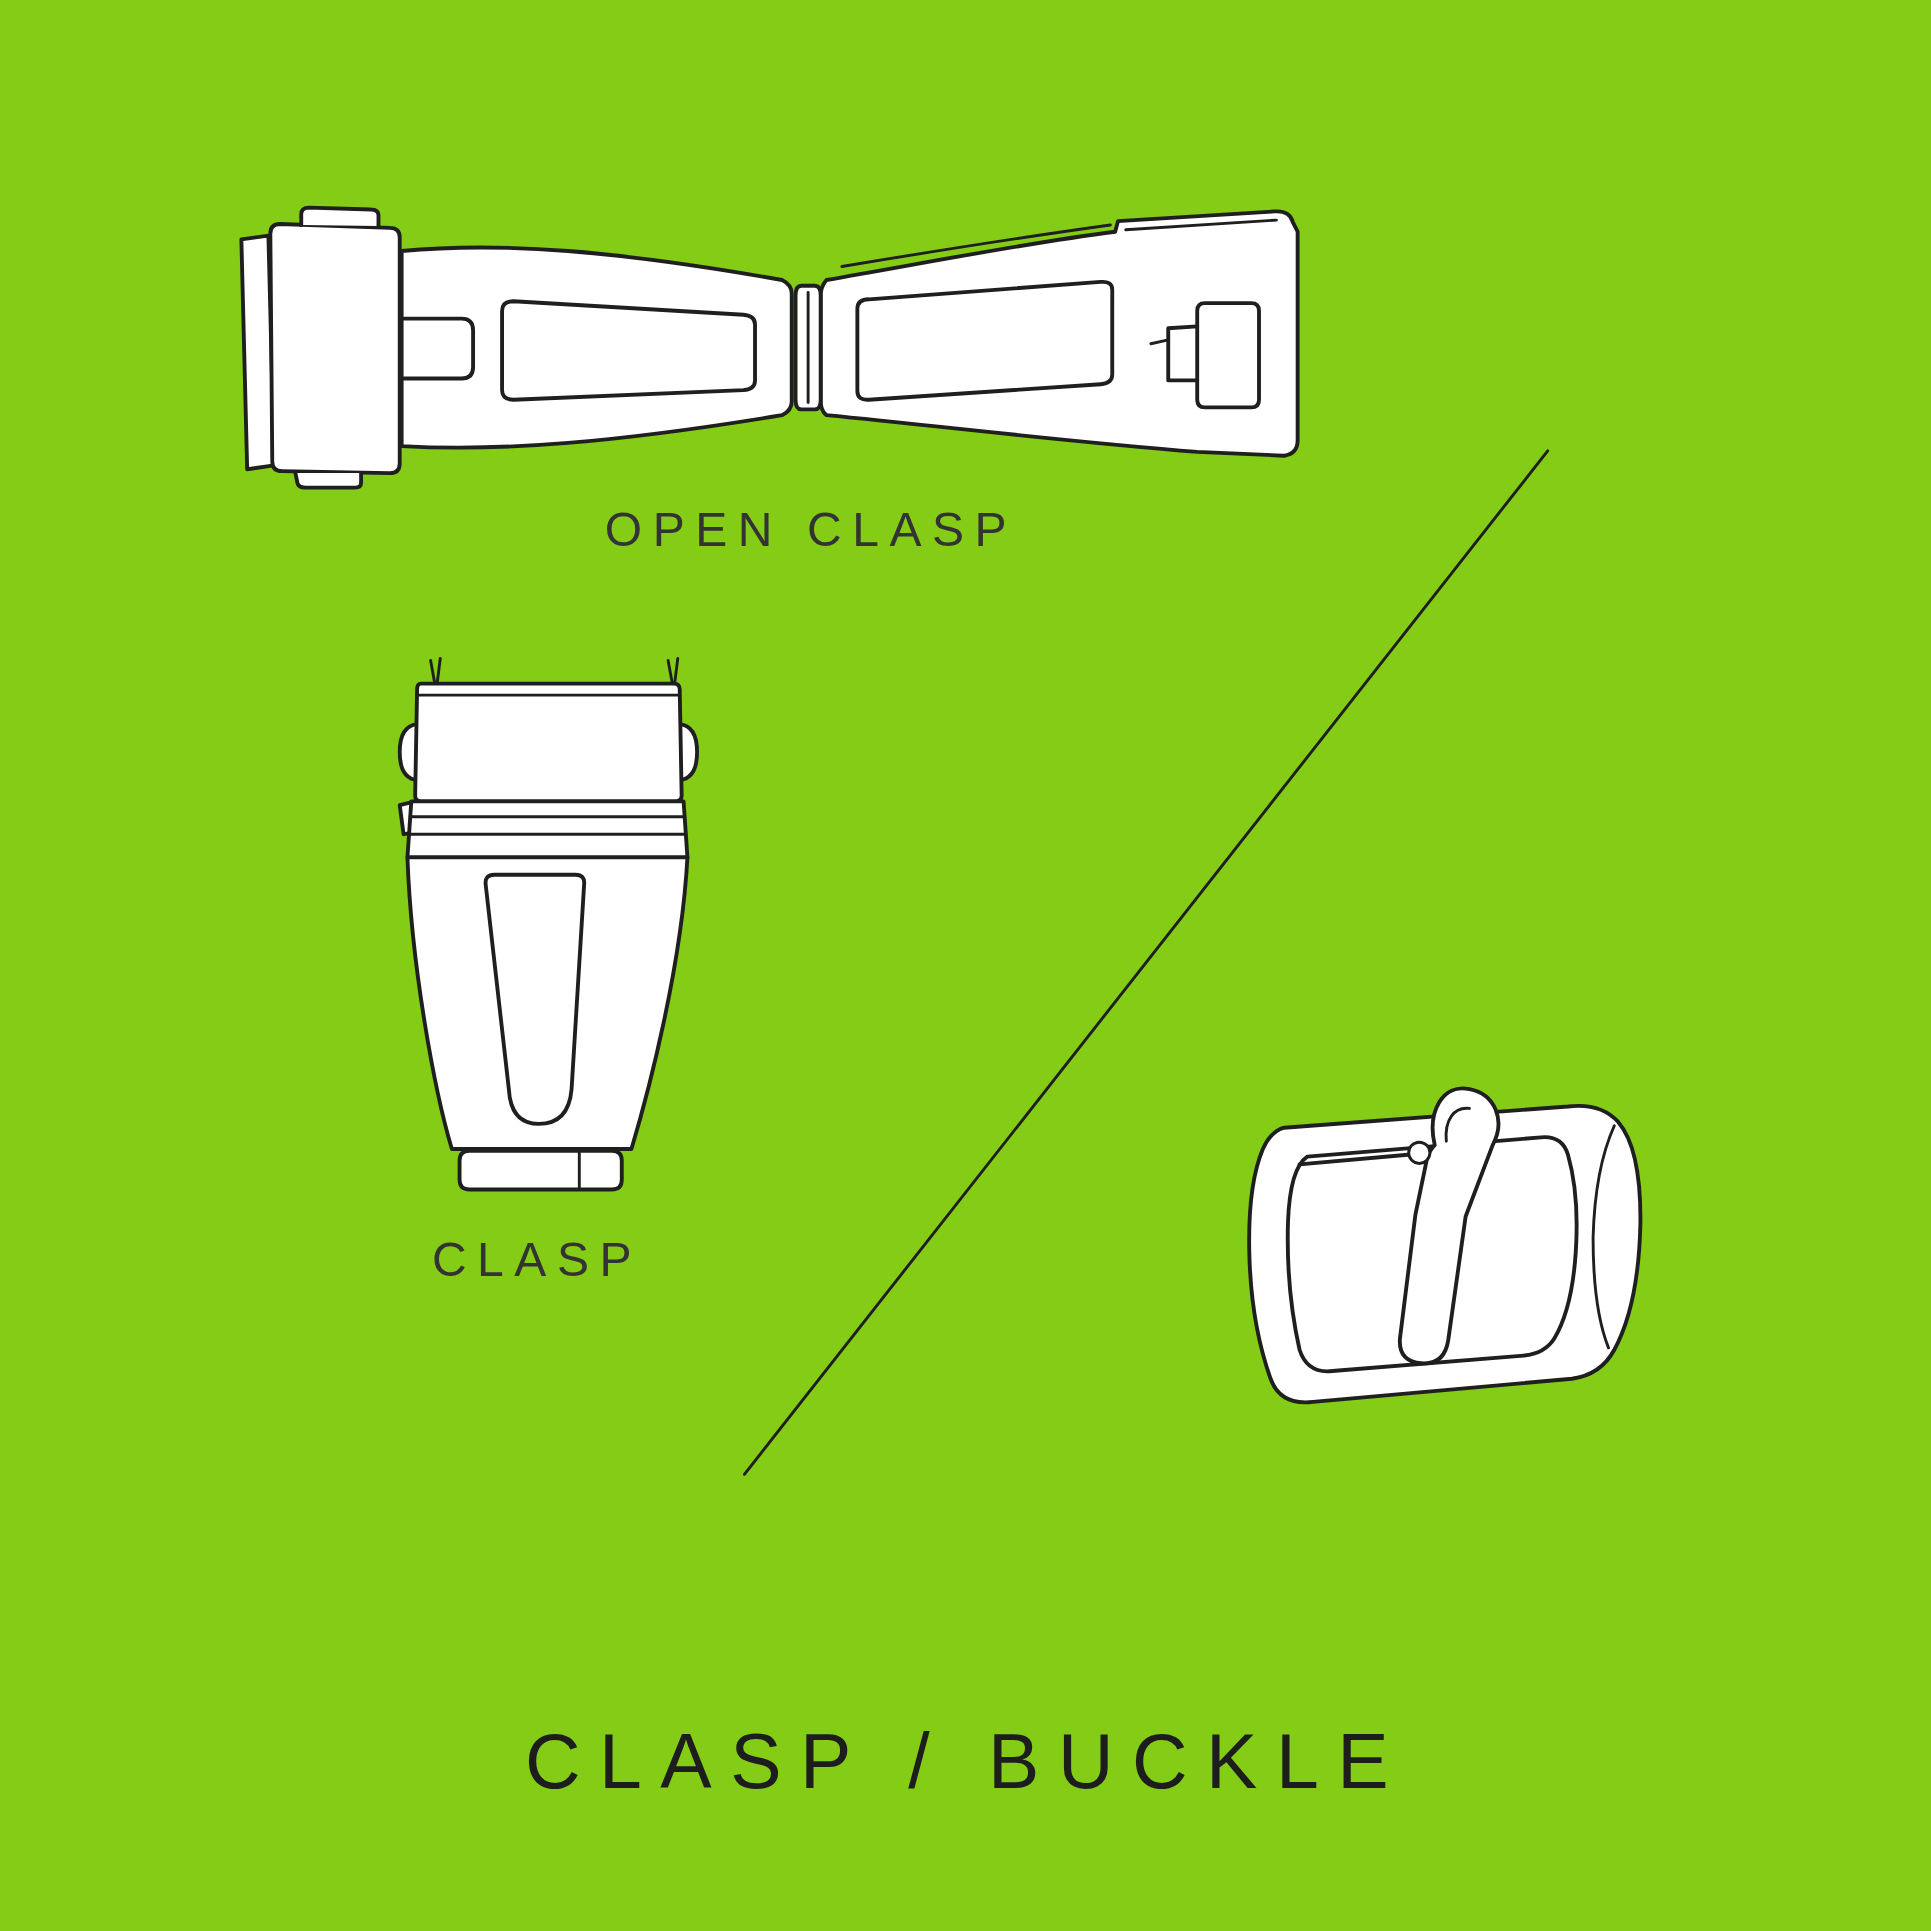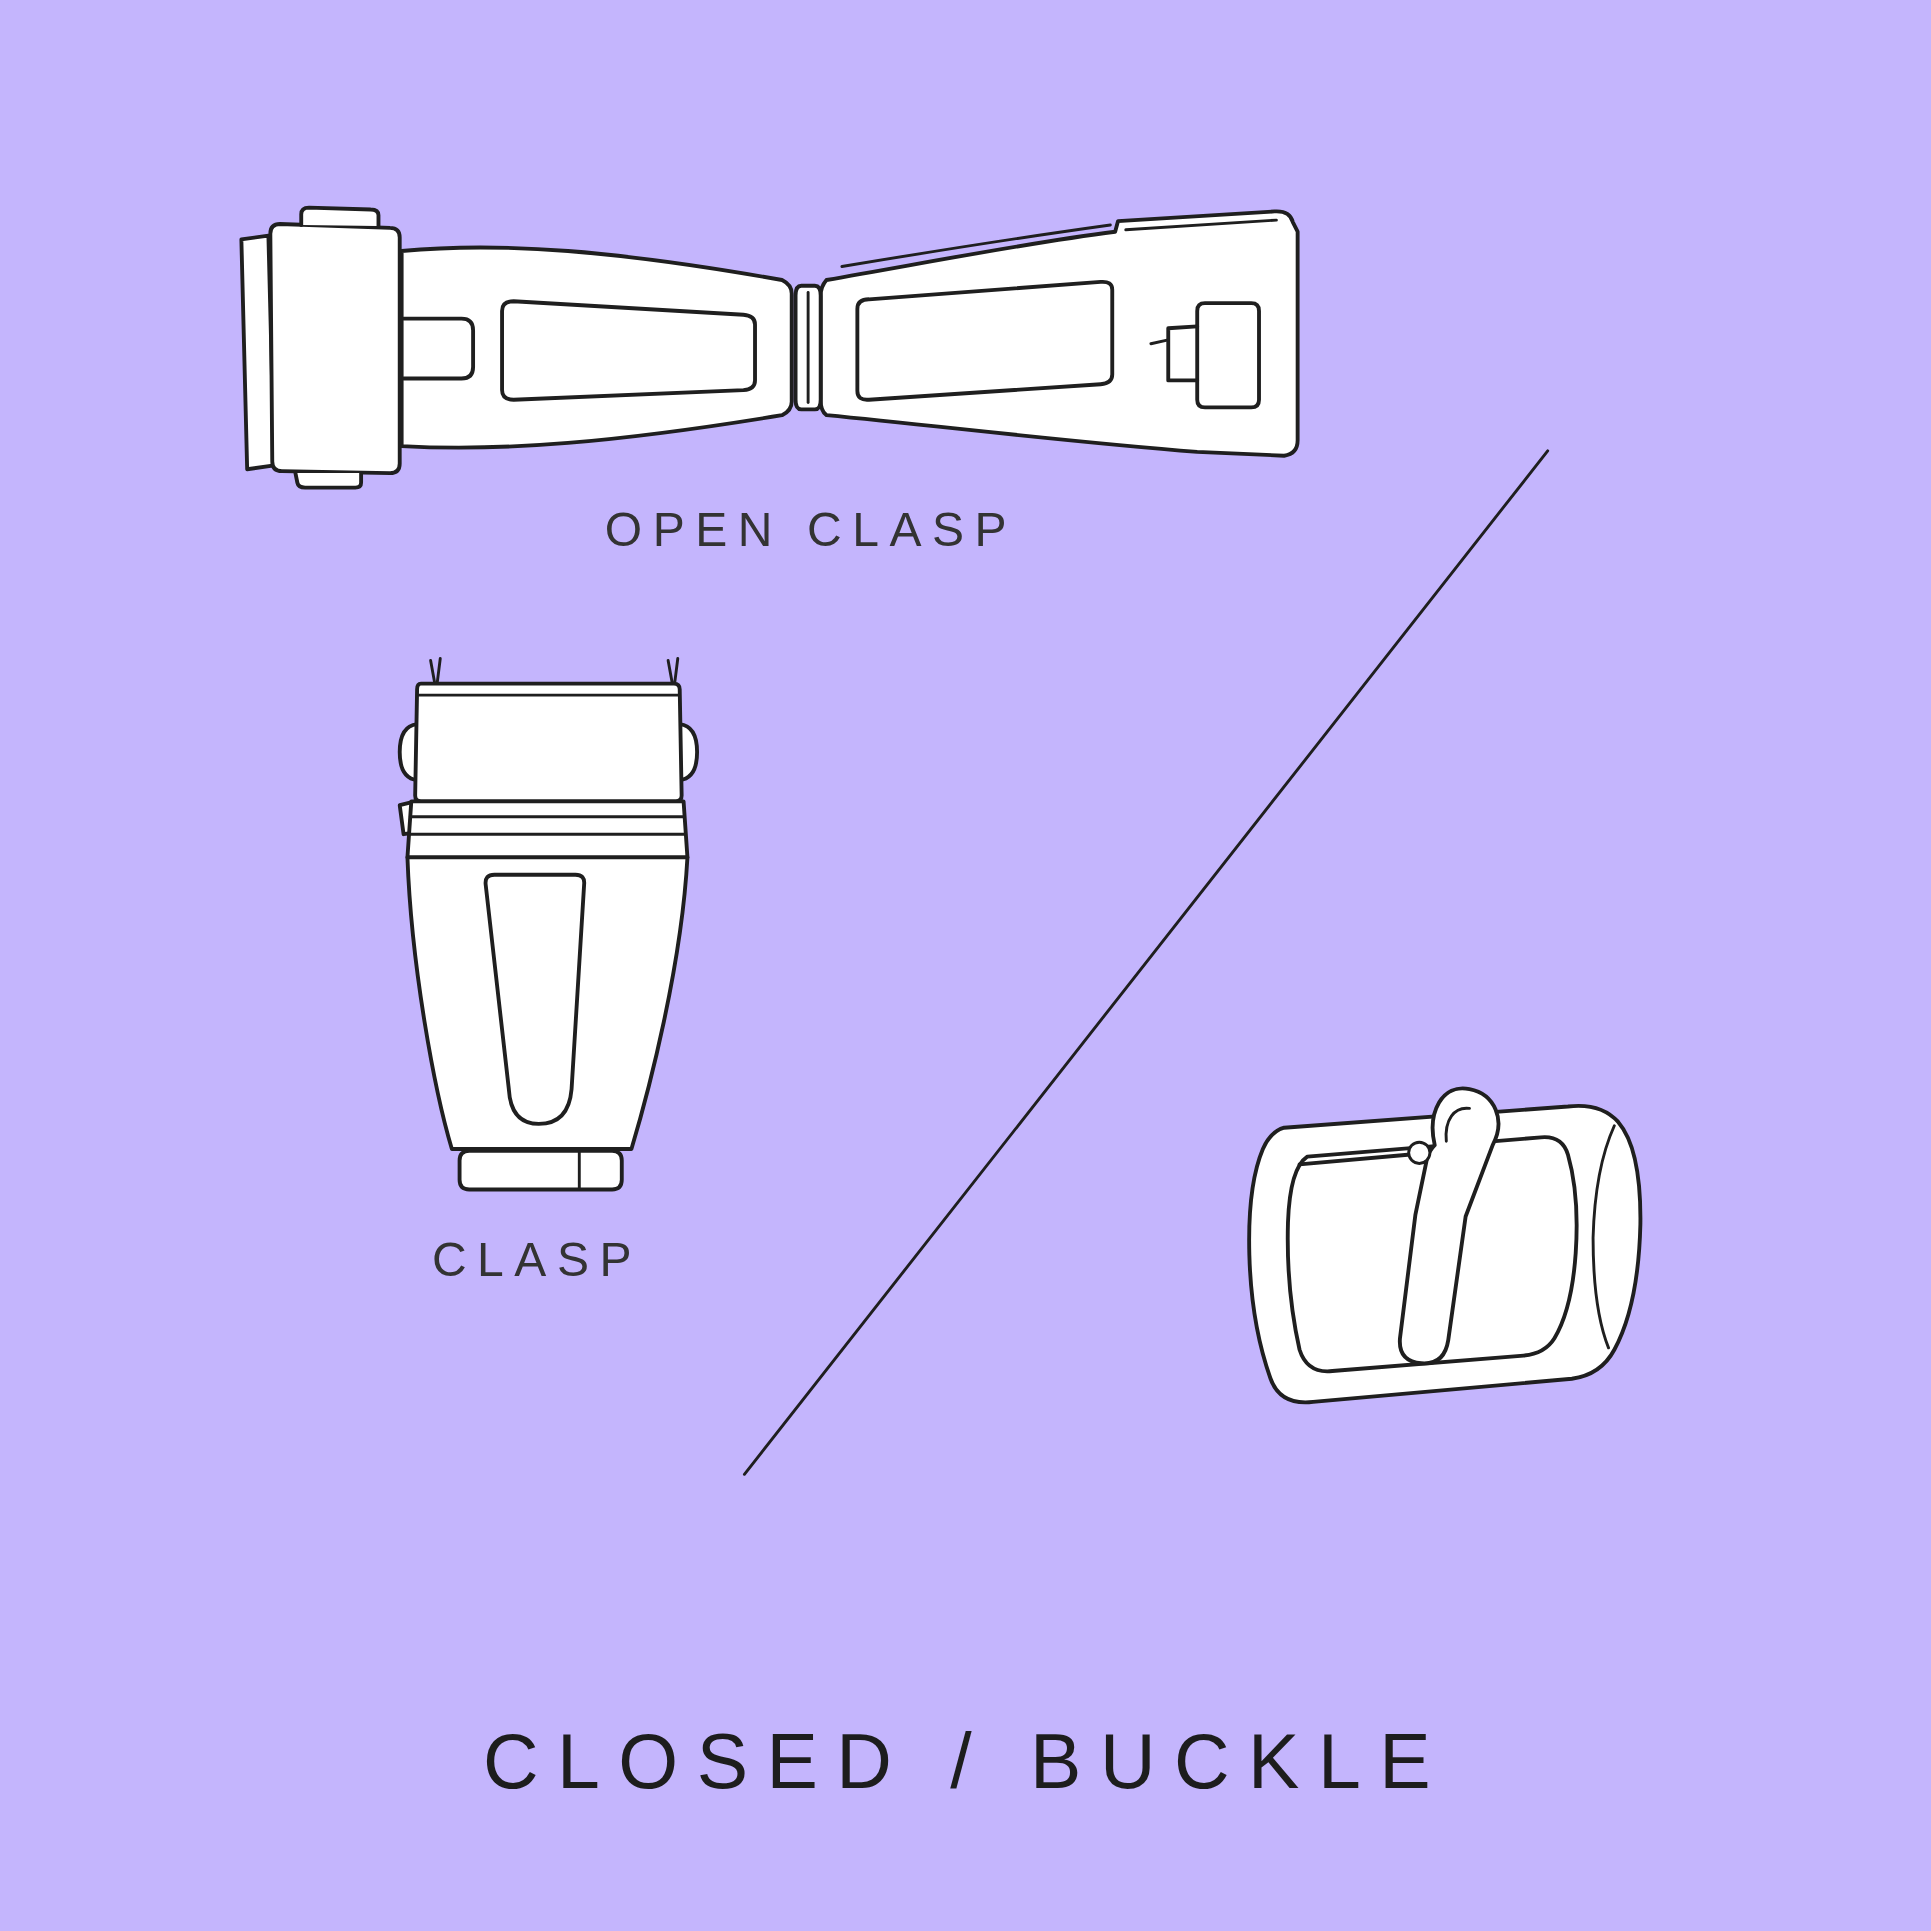--- a/index.html
+++ b/index.html
@@ -4,21 +4,21 @@
 <style>
   html, body {
     margin: 0;
     padding: 0;
     background: #ffffff;
   }
   .canvas {
     position: relative;
     width: 1931px;
     height: 1931px;
-    background: #c4b5fd;
+    background: #84cc16;
     overflow: hidden;
     font-family: "Liberation Sans", sans-serif;
   }
   svg.line-art {
     position: absolute;
     inset: 0;
     width: 1931px;
     height: 1931px;
     display: block;
   }
@@ -138,16 +138,16 @@
 
       <circle class="solid thin" cx="1470" cy="1194" r="11"></circle>
     </g>
 
   </svg>
 
   <div class="label label-open">OPEN CLASP</div>
 
   <div class="label label-closed">CLASP</div>
 
-  <h1 class="figure-title title-pos">CLOSED / BUCKLE</h1>
+  <h1 class="figure-title title-pos">CLASP / BUCKLE</h1>
 
 </div>
 
 
 </body></html>

